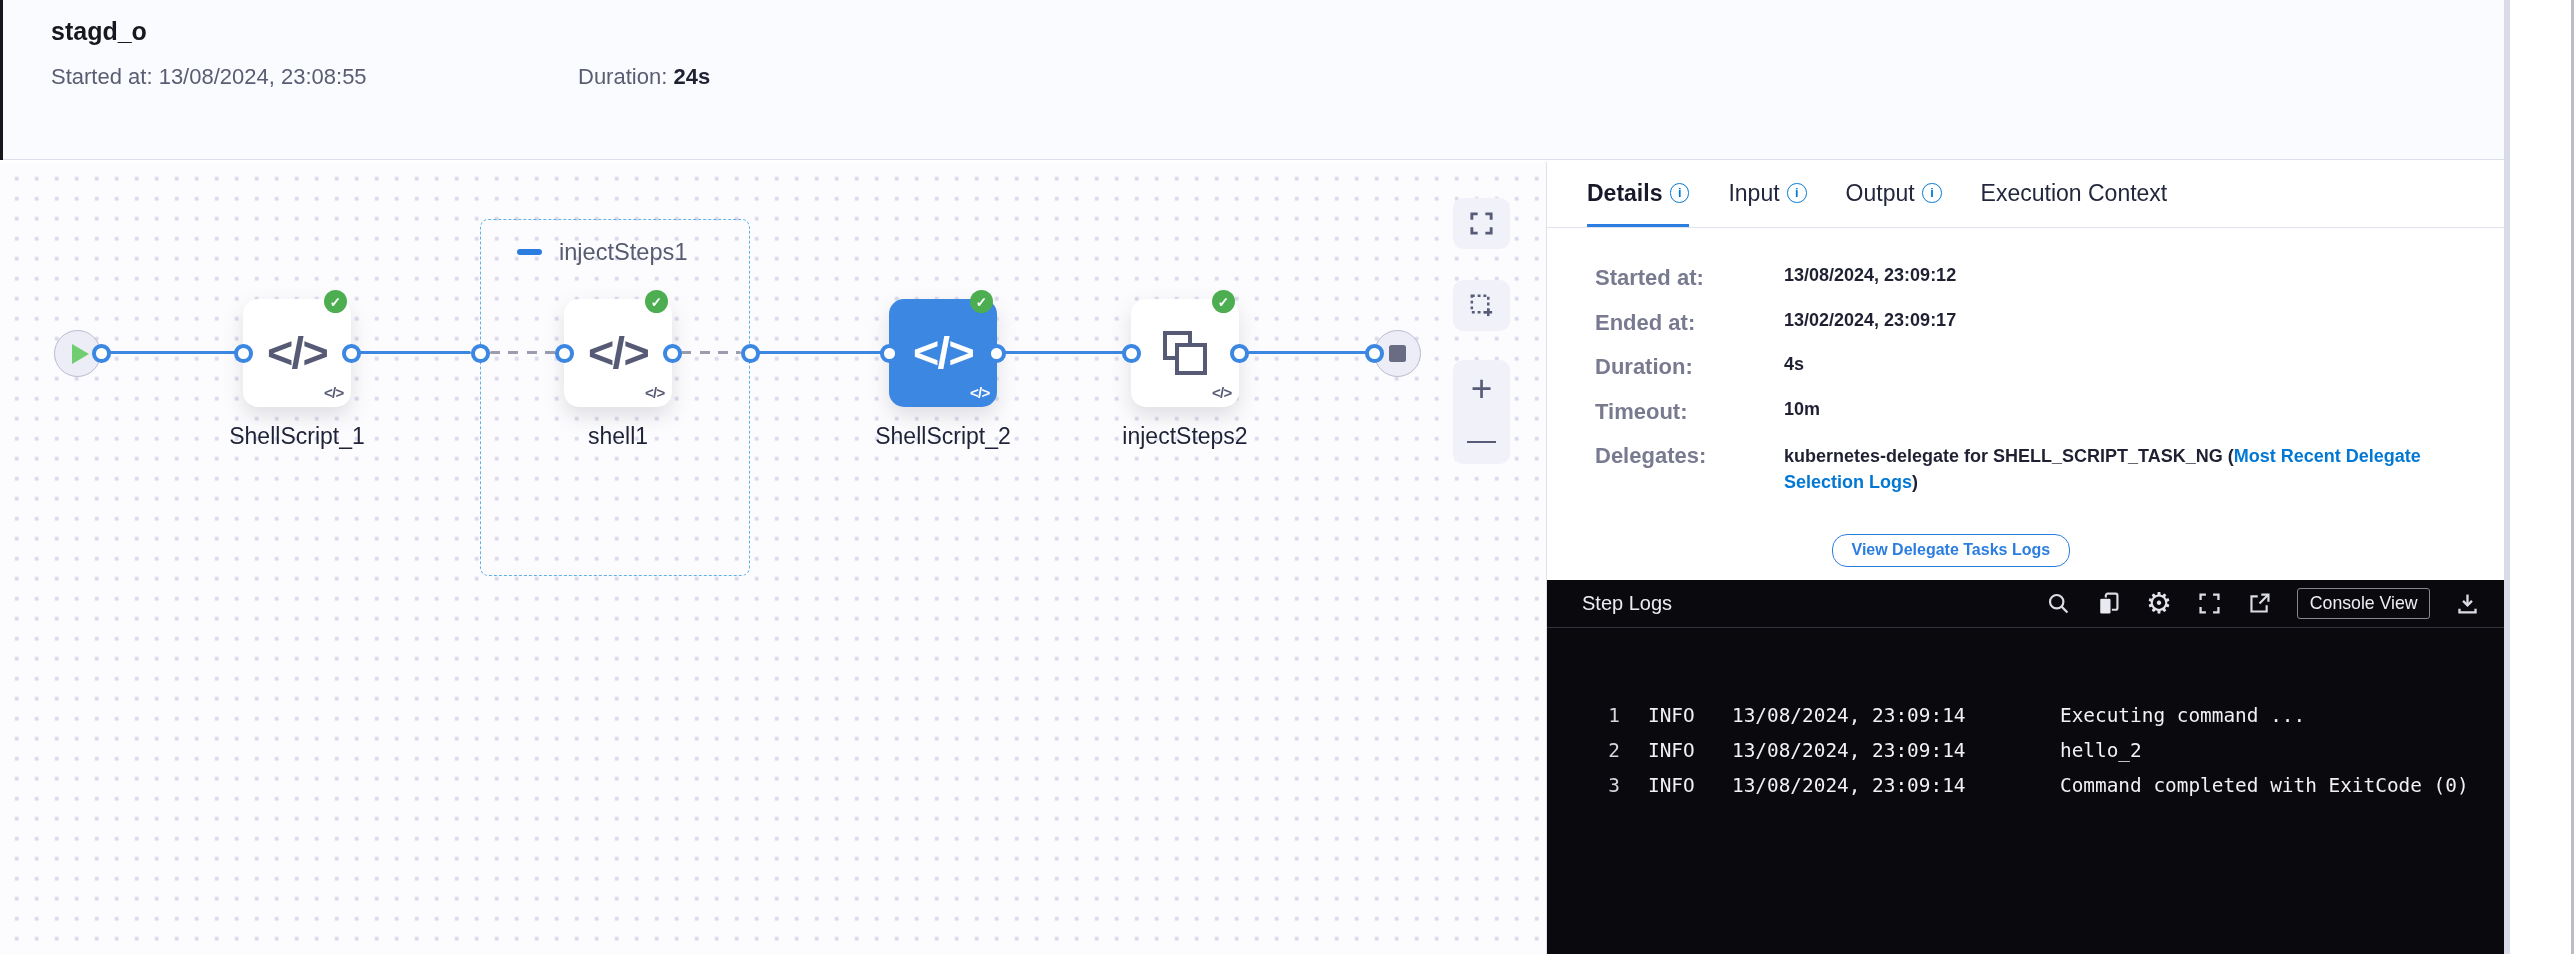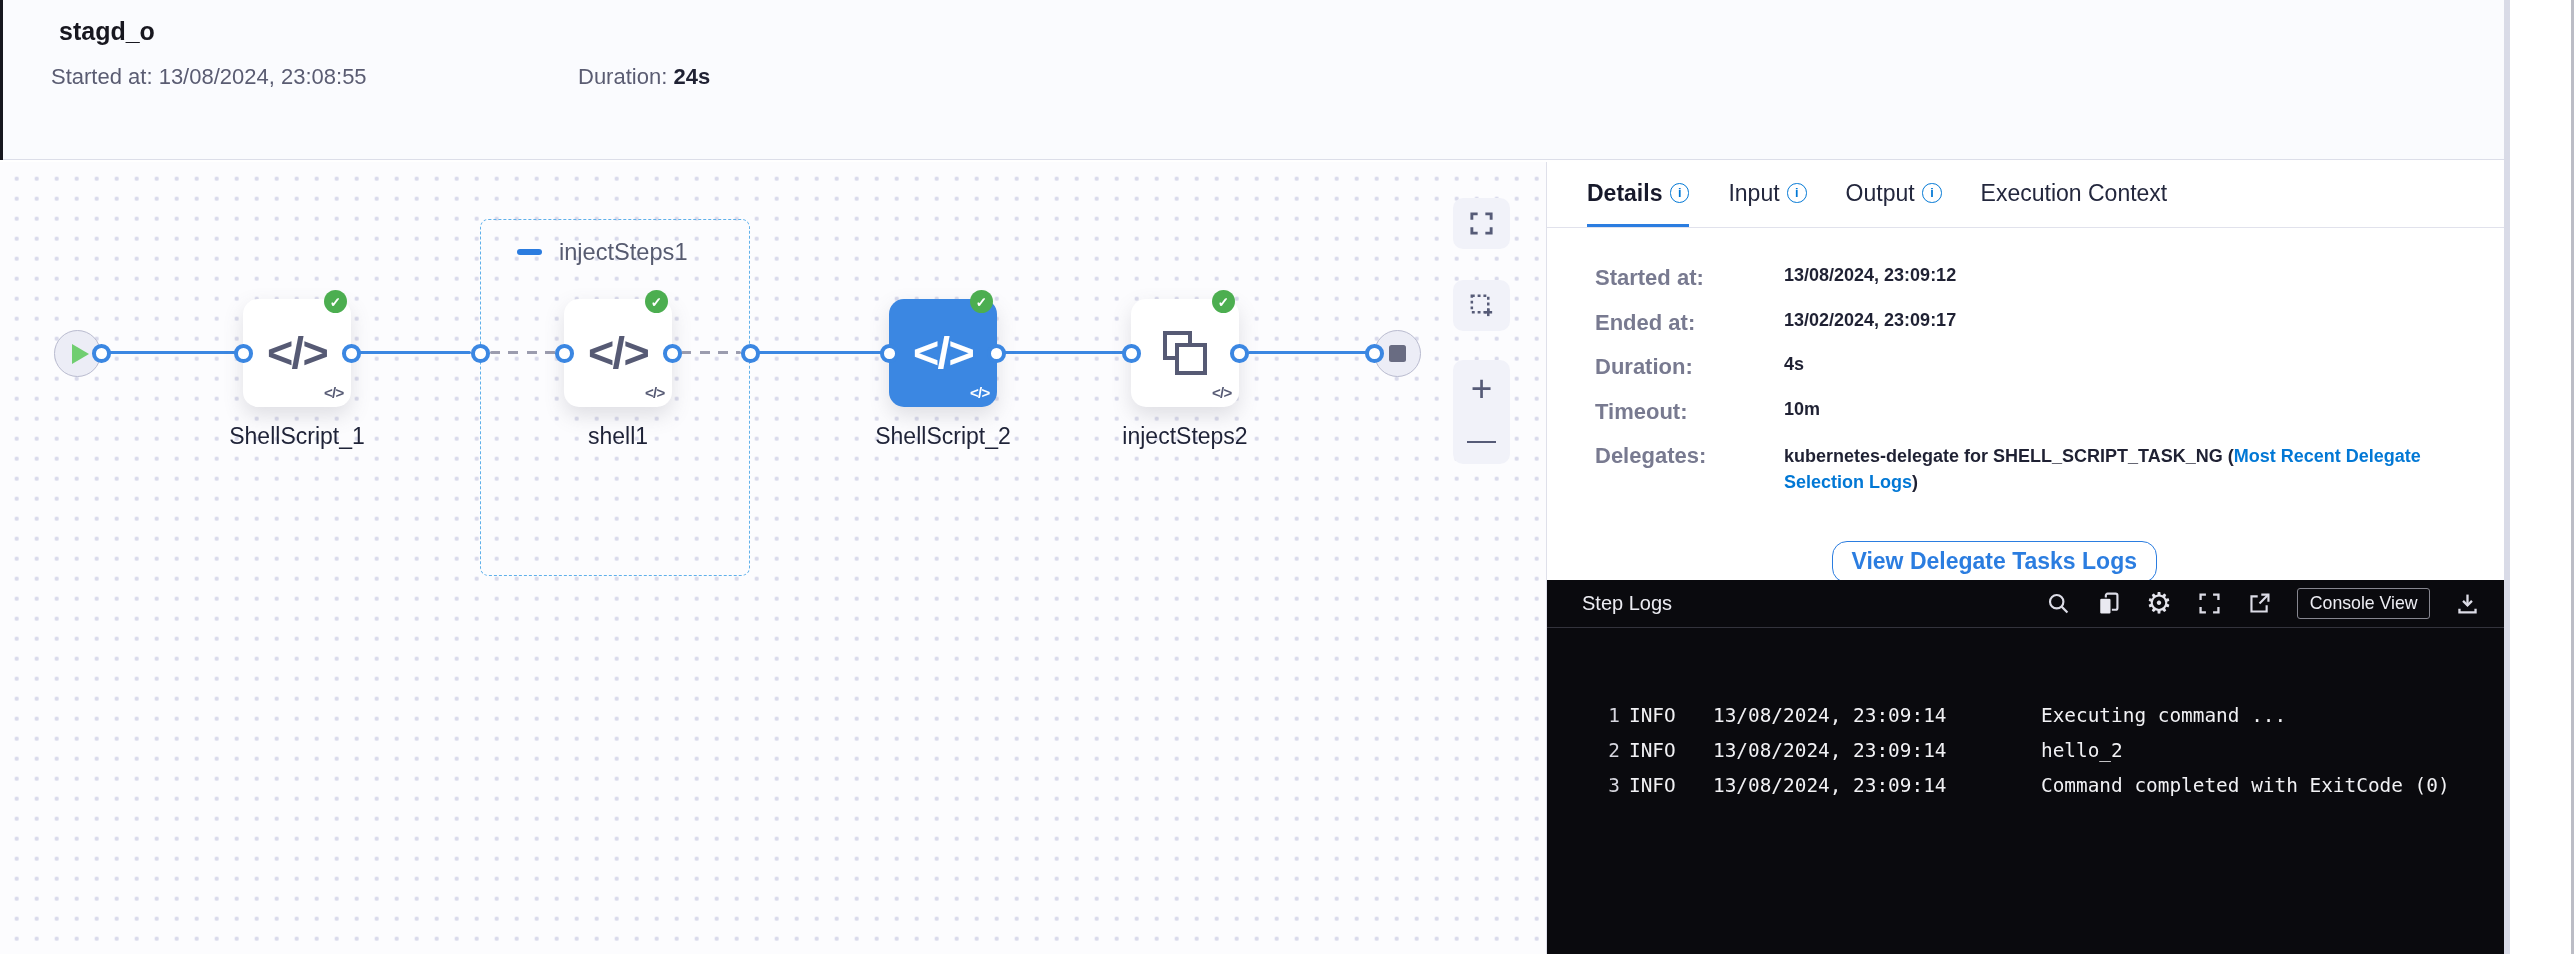--- a/index.html
+++ b/index.html
@@ -7,21 +7,21 @@
   .app {
     position:relative; width:2576px; height:955px; overflow:hidden;
     font-family:"Liberation Sans", sans-serif; color:#1f2133;
   }
   
   .hdr {
     position:absolute; left:0; top:0; width:2504px; height:160px;
     background:#fafbfe; border-bottom:1.7px solid #dcdee9;
   }
   .hdr-leftbar { position:absolute; left:0; top:0; width:3.4px; height:160px; background:#17171f; }
-  .hdr-title { position:absolute; left:59px; top:17px; font-size:25px; font-weight:700; color:#17171f; }
+  .hdr-title { position:absolute; left:51px; top:17px; font-size:25px; font-weight:700; color:#17171f; }
   .hdr-meta { position:absolute; left:51px; top:64px; font-size:22px; color:#5a5c72; }
   .hdr-meta .lbl { color:#5a5c72; }
   .hdr-dur { position:absolute; left:578px; top:64px; font-size:22px; color:#5a5c72; }
   .hdr-dur b { color:#1f2133; font-weight:700; }
   
   .canvas {
     position:absolute; left:0; top:162px; width:1546px; height:793px;
     background-color:#fcfcfe;
     background-image:radial-gradient(circle, #d9daeb 1.9px, transparent 2.4px);
     background-size:20px 20px; background-position:6.7px 6.7px;
@@ -84,40 +84,40 @@
     color:#0278d5; font-size:12.6px; font-weight:700; font-style:normal;
     display:inline-flex; align-items:center; justify-content:center;
   }
   .drows { padding:37px 0 0 48px; }
   .drow { display:flex; margin-bottom:18.5px; }
   .drow .dl { width:189px; font-size:22px; font-weight:600; color:#787a90; }
   .drow .dv { font-size:18px; font-weight:700; color:#1f2133; }
   .delegates .dv { width:673px; line-height:26px; }
   .dlink { color:#0278d5; font-weight:600; }
   .vdl-btn {
-    margin:27px 0 0 237px; display:inline-block; background:#ffffff;
+    margin:20px 0 0 237px; display:inline-block; background:#ffffff;
     border:1.7px solid #2b7de0; border-radius:15px; color:#2b7de0;
-    font-size:23px; font-weight:700; padding:6.7px 18.5px; cursor:pointer;
+    font-size:16px; font-weight:700; padding:6.7px 18.5px; cursor:pointer;
     font-family:"Liberation Sans", sans-serif;
   }
   
   .logs { position:absolute; left:0; bottom:0; width:100%; height:375px; background:#0a0a0e; }
   .logs-hd { display:flex; align-items:center; height:48px; padding:0 23.6px 0 35px; border-bottom:1.7px solid #33333c; }
   .logs-title { font-size:20px; color:#ececf2; }
   .logs-icons { margin-left:auto; display:flex; align-items:center; gap:25px; }
   .logs-icons .ibtn { display:flex; align-items:center; justify-content:center; cursor:pointer; }
   .gear-glyph { font-size:29px; color:#e4e4ec; line-height:1; }
   .console-btn {
     border:0.8px solid #86868f; border-radius:3px; color:#ededf3; background:transparent;
     font-size:17.7px; padding:4.2px 11.8px; cursor:pointer; font-family:"Liberation Sans", sans-serif;
   }
   .log-lines { padding-top:70px; }
   .log-line { display:flex; font-family:"DejaVu Sans Mono", monospace; font-size:19.4px; line-height:35px; color:#f1f1f4; }
   .log-line .ln { width:73px; text-align:right; color:#d6d6de; }
-  .log-line .lv { width:84px; margin-left:9px; }
+  .log-line .lv { width:84px; margin-left:28px; }
   .log-line .lt { width:328px; }
   .log-line .lm { flex:1; }
   
   .gutter { position:absolute; left:2504px; top:0; width:72px; height:955px; background:#ffffff; }
   .gutter-scroll { position:absolute; left:0; top:0; width:5.9px; height:955px; background:#d9dbe7; }
   .gutter-line { position:absolute; right:2.5px; top:0; width:2.5px; height:955px; background:#bcbdc6; }
 </style>
 </head>
 <body>
 

